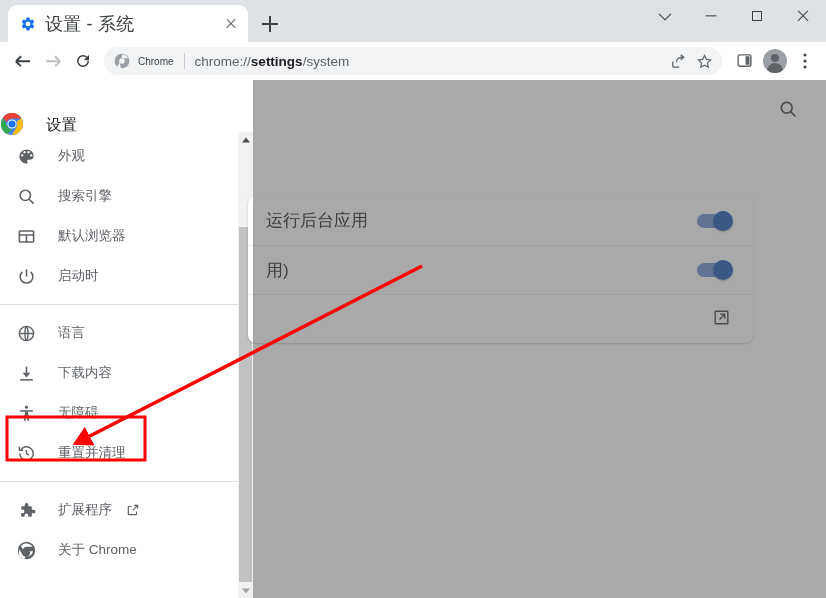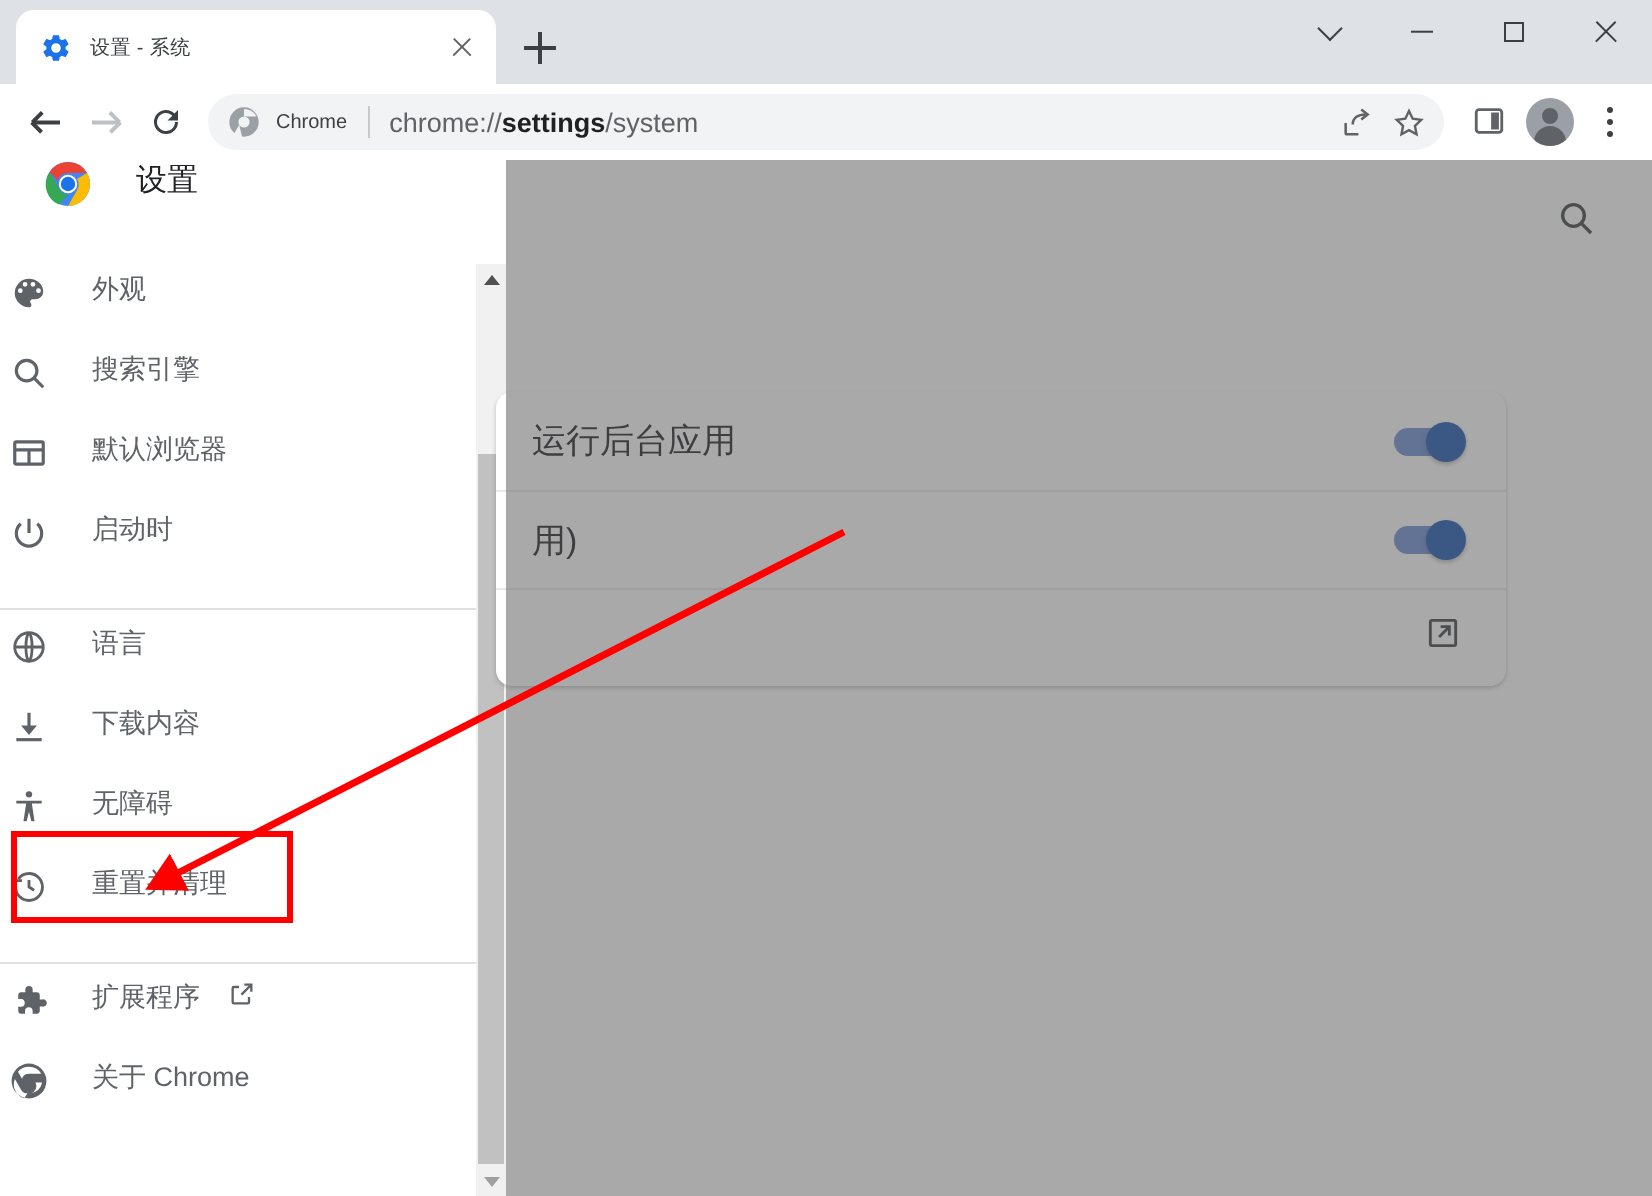--- a/index.html
+++ b/index.html
@@ -18,21 +18,21 @@
   .tab {
     position: absolute; left: 8px; top: 5px; width: 240px; height: 37px;
     background: #ffffff; border-radius: 9px 9px 0 0;
     display: flex; align-items: center; padding: 0 8px 0 12px;
   }
   .tab-favicon {
     width: 16px; height: 16px; flex: 0 0 16px; margin-right: 9px;
     position: relative;
   }
   .tab-title {
-    flex: 1 1 auto; font-size: 10px; color: #3c4043; white-space: nowrap;
+    flex: 1 1 auto; font-size: 18px; color: #3c4043; white-space: nowrap;
     overflow: hidden; text-overflow: ellipsis; letter-spacing: .2px;
   }
   .tab-close {
     width: 18px; height: 18px; flex: 0 0 18px; position: relative;
     border-radius: 50%; cursor: default;
   }
   .tab-close::before, .tab-close::after {
     content: ""; position: absolute; left: 3px; top: 8.3px;
     width: 12px; height: 1.4px; background: #5f6368;
   }
@@ -119,28 +119,28 @@
   .dots span + span { margin-top: 3px; }
 
   
   .page { position: absolute; left: 0; top: 80px; width: 826px; height: 518px; background: #fff; }
 
   .sidebar {
     position: absolute; left: 0; top: 0; width: 238px; height: 518px;
     background: #ffffff; overflow: hidden;
   }
   .settings-header {
-    height: 56px; display: flex; align-items: flex-start; padding-left: 22px;
+    height: 56px; display: flex; align-items: flex-end; 
   }
   .chrome-logo { width: 24px; height: 24px; flex: 0 0 24px; margin-right: 22px; position: relative; }
   .settings-title { font-size: 15.5px; color: #202124; font-weight: 500; }
 
   .menu { position: relative; }
   .menu-item {
-    height: 40px; display: flex; align-items: flex-start; padding-left: 4px;
+    height: 40px; display: flex; align-items: center; padding-left: 16px;
     color: #5f6368; font-size: 13.5px;
   }
   .menu-item .mi-icon {
     width: 20px; height: 20px; flex: 0 0 20px; margin-right: 22px;
     position: relative; display: flex; align-items: center; justify-content: center;
   }
   .menu-item .mi-icon svg { display: block; }
   .menu-item.selected { color: #1a73e8; }
   .menu-item.selected .mi-icon svg { fill: #1a73e8; }
   .mi-ext { margin-left: 14px; width: 14px; height: 14px; display: inline-flex; }

